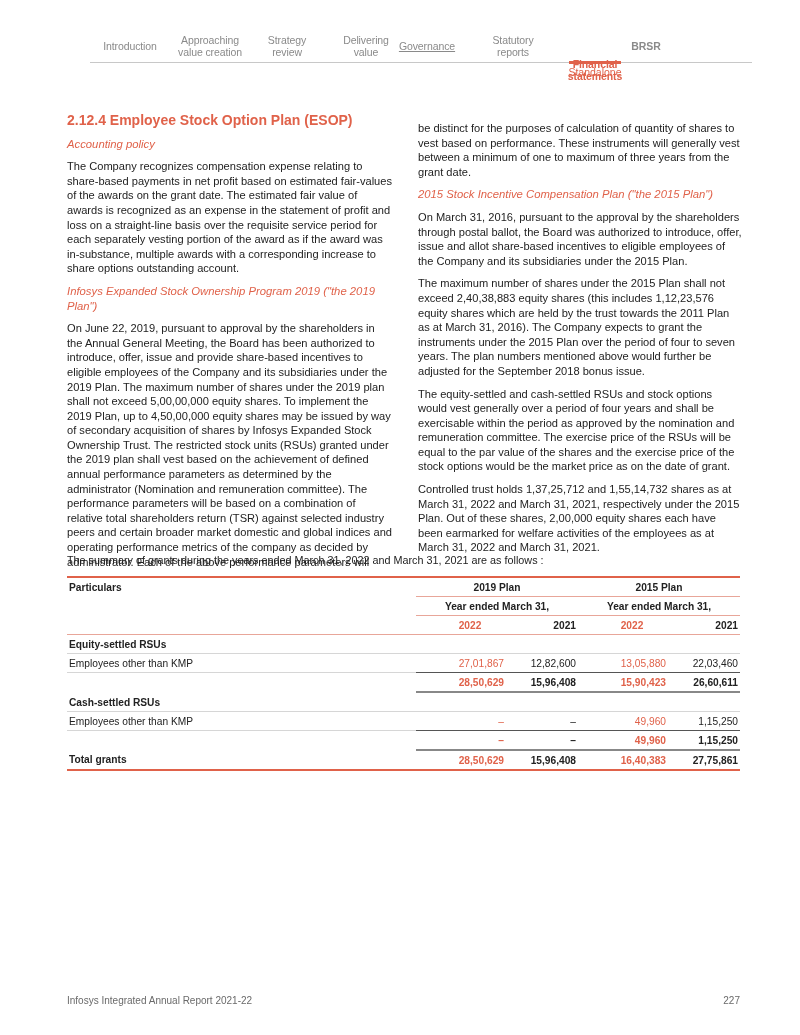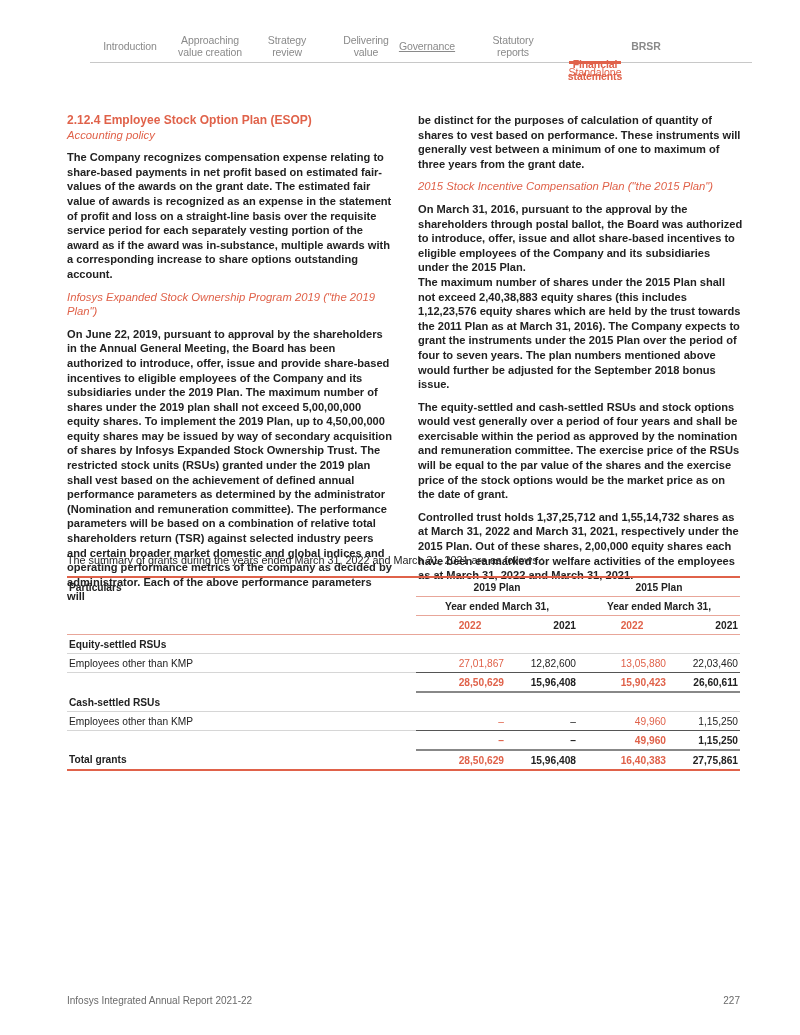--- a/index.html
+++ b/index.html
@@ -12,23 +12,23 @@
   .nav-item { position: absolute; top: 0; height: 32px; display: flex; align-items: center; justify-content: center;
               text-align: center; font-size: 10.5px; line-height: 12px; color: #8a8a8a; letter-spacing: -0.1px; }
   .nav-item.active { color: #e0624a; font-weight: bold; margin-top: 24px; }
   .nav-underline { position: absolute; left: 569px; top: 61px; width: 52px; height: 3px; background: #e0624a; }
   .nav-sub { position: absolute; left: 560px; top: 66px; width: 70px; text-align: center; font-size: 10.5px; color: #e0624a; }
 
   
   .col { position: absolute; top: 113px; width: 325px; font-size: 11.1px; line-height: 14.6px; }
   .col.left { left: 67px; }
   .col.right { left: 418px; }
-  .h-main { color: #e0624a; font-weight: bold; font-size: 12px; margin: 0 0 0 0; }
+  .h-main { color: #e0624a; font-weight: bold; font-size: 14px; margin: 0 0 9px 0; }
   .h-sub { color: #e0624a; font-size: 11.3px; margin: 0 0 8px 0; font-style: italic; }
-  p { margin: 0 0 8px 0; font-weight: bold; }
+  p { margin: 8px 0 8px 0; }
 
   
   .intro { position: absolute; left: 67px; top: 554px; font-size: 10.8px; color: #222; }
   table { position: absolute; left: 67px; top: 576px; width: 673px; border-collapse: collapse; font-size: 10.2px; }
   td { padding: 0 2px; height: 18px; vertical-align: middle; }
   .top-rule td { height: 0; padding: 0; border-top: 2px solid #e0624a; }
   .num { text-align: right; width: 68px; }
   .hl { color: #e0624a; }
   .bold { font-weight: bold; margin-left: 8px; }
   .ctr { text-align: center; }

